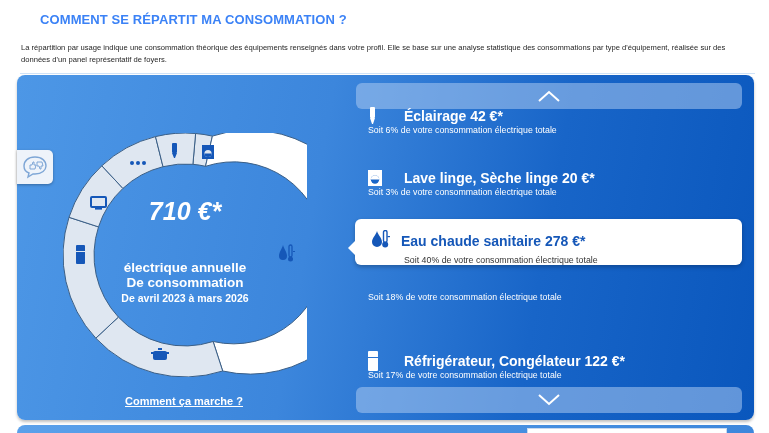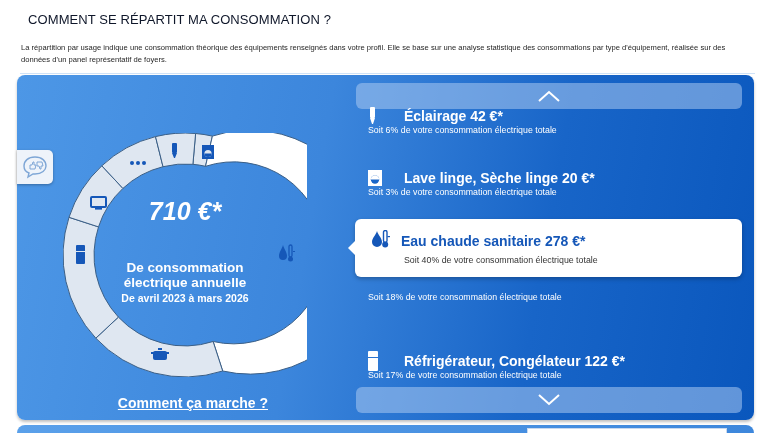--- a/index.html
+++ b/index.html
@@ -1,43 +1,43 @@
 <!DOCTYPE html>
 <html><head>
 <meta charset="utf-8">
 <style>
   html, body { margin:0; padding:0; }
   body { width:769px; height:433px; overflow:hidden; background:#ffffff; font-family:"Liberation Sans", sans-serif; position:relative; }
-  .title { position:absolute; left:28px; top:12px; font-size:13px; font-weight:normal; color:#0f172a; letter-spacing:0.1px; }
+  .title { position:absolute; left:40px; top:12px; font-size:13px; font-weight:bold; color:#3b82f6; letter-spacing:0.1px; }
   .intro { position:absolute; left:21px; top:42px; width:720px; font-size:7.6px; line-height:12px; color:#1f1f1f; }
   .divider { position:absolute; left:20px; top:73px; width:735px; height:1px; background:#cfe2f7; }
 
   .panel { position:absolute; left:17px; top:75px; width:737px; height:345px; border-radius:8px;
            background:linear-gradient(100deg,#4d97e6 0%,#3c86dc 40%,#1865c8 70%,#0a57bd 100%);
            box-shadow:0 2px 3px rgba(0,0,0,0.25); overflow:hidden; }
   .feedback { position:absolute; left:17px; top:150px; width:36px; height:34px; background:#eef3fa; border-radius:0 5px 5px 0; box-shadow:0 1px 3px rgba(0,0,0,0.3); display:flex; align-items:center; justify-content:center; }
 
   .donut { position:absolute; left:63px; top:133px; width:244px; height:244px; }
   .donut svg { position:absolute; left:0; top:0; }
   .center-amount { position:absolute; left:95px; top:197px; width:180px; text-align:center; color:#ffffff; font-size:25px; font-weight:bold;font-style:italic; }
   .center-label { position:absolute; left:95px; top:260px; width:180px; text-align:center; color:#ffffff; font-size:13.5px; font-weight:bold; line-height:15px; }
   .center-period { position:absolute; left:95px; top:292px; width:180px; text-align:center; color:#ffffff; font-size:10.5px; font-weight:bold; }
-  .how-link { position:absolute; left:100px; top:395px; width:168px; text-align:right; color:#ffffff; font-size:14px; font-weight:bold; text-decoration:underline; cursor:pointer; }
+  .how-link { position:absolute; left:100px; top:395px; width:168px; text-align:center; color:#ffffff; font-size:11px; font-weight:bold; text-decoration:underline; cursor:pointer; }
 
   .nav-bar { position:absolute; left:356px; width:386px; height:26px; border-radius:6px; background:rgba(170,200,240,0.55); display:flex; align-items:center; justify-content:center; cursor:pointer; }
   .nav-up { top:83px; }
   .nav-down { top:387px; }
 
   .item { position:absolute; left:368px; width:370px; color:#ffffff; }
   .item .head { display:flex; align-items:center; }
   .item .ico { width:22px; height:18px; display:flex; align-items:center; justify-content:flex-start; margin-right:14px; }
   .item .name { font-size:14px; font-weight:bold; }
   .item .sub { font-size:8.8px; }
 
-  .active-card { position:absolute; left:355px; top:219px; width:387px; height:58px; background:#ffffff; border-radius:6px; box-shadow:0 2px 4px rgba(0,0,0,0.25); }
+  .active-card { position:absolute; left:355px; top:219px; width:387px; height:46px; background:#ffffff; border-radius:6px; box-shadow:0 2px 4px rgba(0,0,0,0.25); }
   .active-card .pointer { position:absolute; left:-7px; top:22px; width:0; height:0; border-top:7px solid transparent; border-bottom:7px solid transparent; border-right:7px solid #ffffff; }
   .active-card .head { position:absolute; left:17px; top:11px; display:flex; align-items:center; }
   .active-card .name { font-size:14px; font-weight:bold; color:#1557b8; margin-left:11px; }
   .active-card .sub { position:absolute; left:49px; top:36px; font-size:8.8px; color:#333; }
 
   .next-panel { position:absolute; left:17px; top:425px; width:737px; height:20px; border-radius:8px; background:linear-gradient(90deg,#5aa0ea,#3d87dc); }
   .next-input { position:absolute; left:527px; top:428px; width:198px; height:12px; background:#ffffff; border:1px solid #c9d9ee; }
 </style>
 </head>
 <body>
@@ -104,22 +104,22 @@
       <path d="M4,0 C5,4 8,7 8,11 A4,4 0 0 1 0,11 C0,7 3,4 4,0 Z" fill="#1557b8"></path>
       <rect x="10" y="0" width="3" height="12" rx="1.5" fill="none" stroke="#1557b8" stroke-width="1.3"></rect>
       <circle cx="11.5" cy="14" r="2.5" fill="#1557b8"></circle>
       <rect x="14" y="6" width="2" height="1" fill="#1557b8"></rect>
     </g>
   </svg>
 </div>
 
 <div class="center-amount">710 €*</div>
 <div class="center-label">
+  <div>électrique annuelle</div>
   <div>De consommation</div>
-  <div>électrique annuelle</div>
 </div>
 <div class="center-period">De avril 2023 à mars 2026</div>
 <div class="how-link">Comment ça marche ?</div>
 
 <div class="nav-bar nav-up">
   <svg width="24" height="14" viewBox="0 0 24 14">
     <path d="M2,12 L12,3 L22,12" fill="none" stroke="#ffffff" stroke-width="2"></path>
   </svg>
 </div>
 

